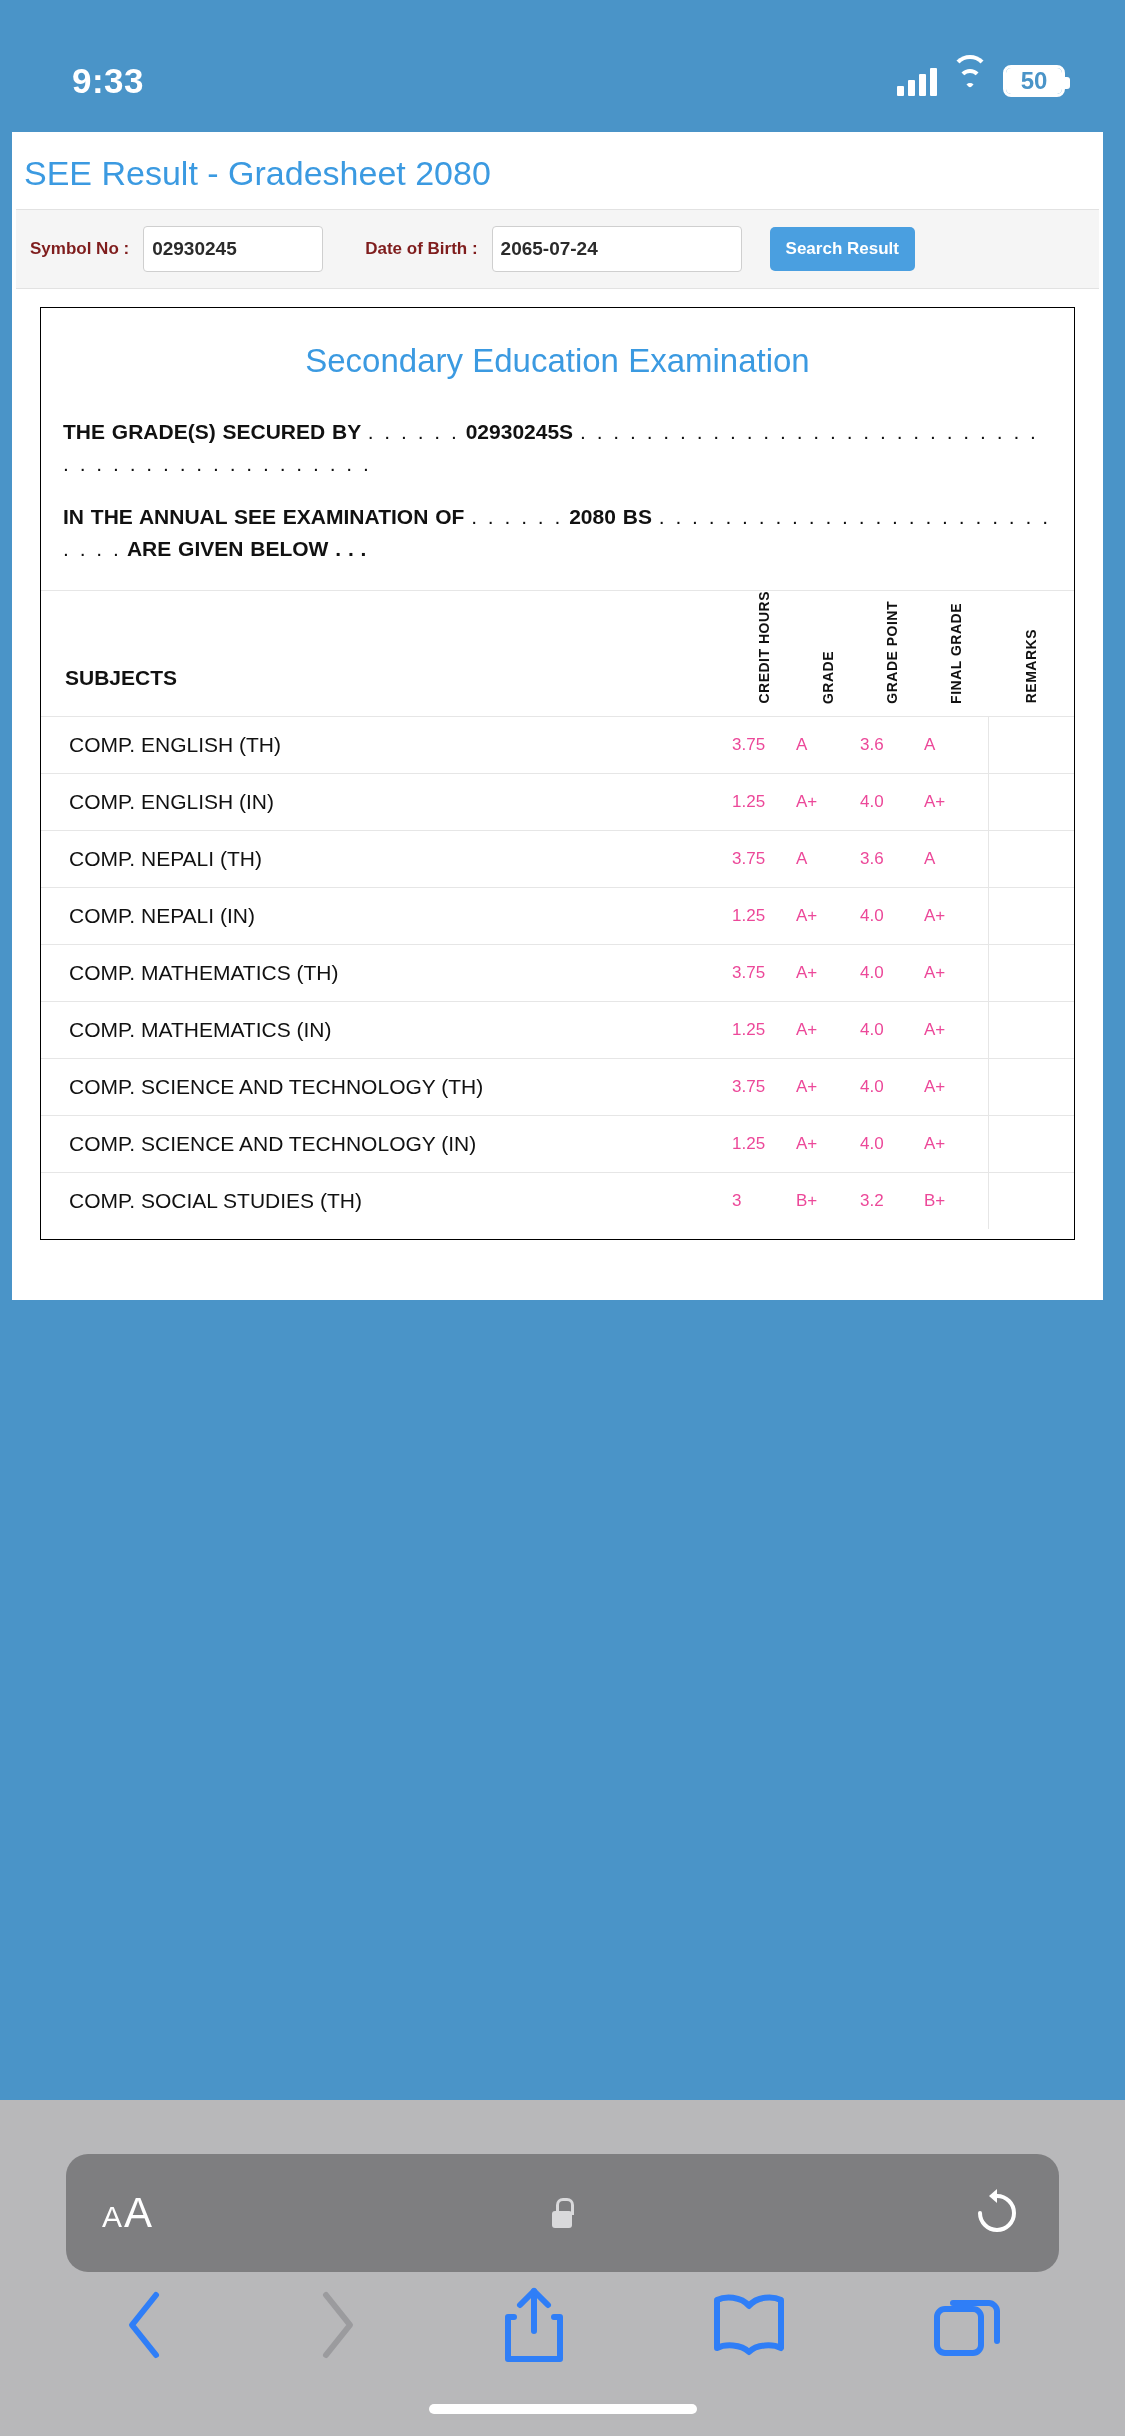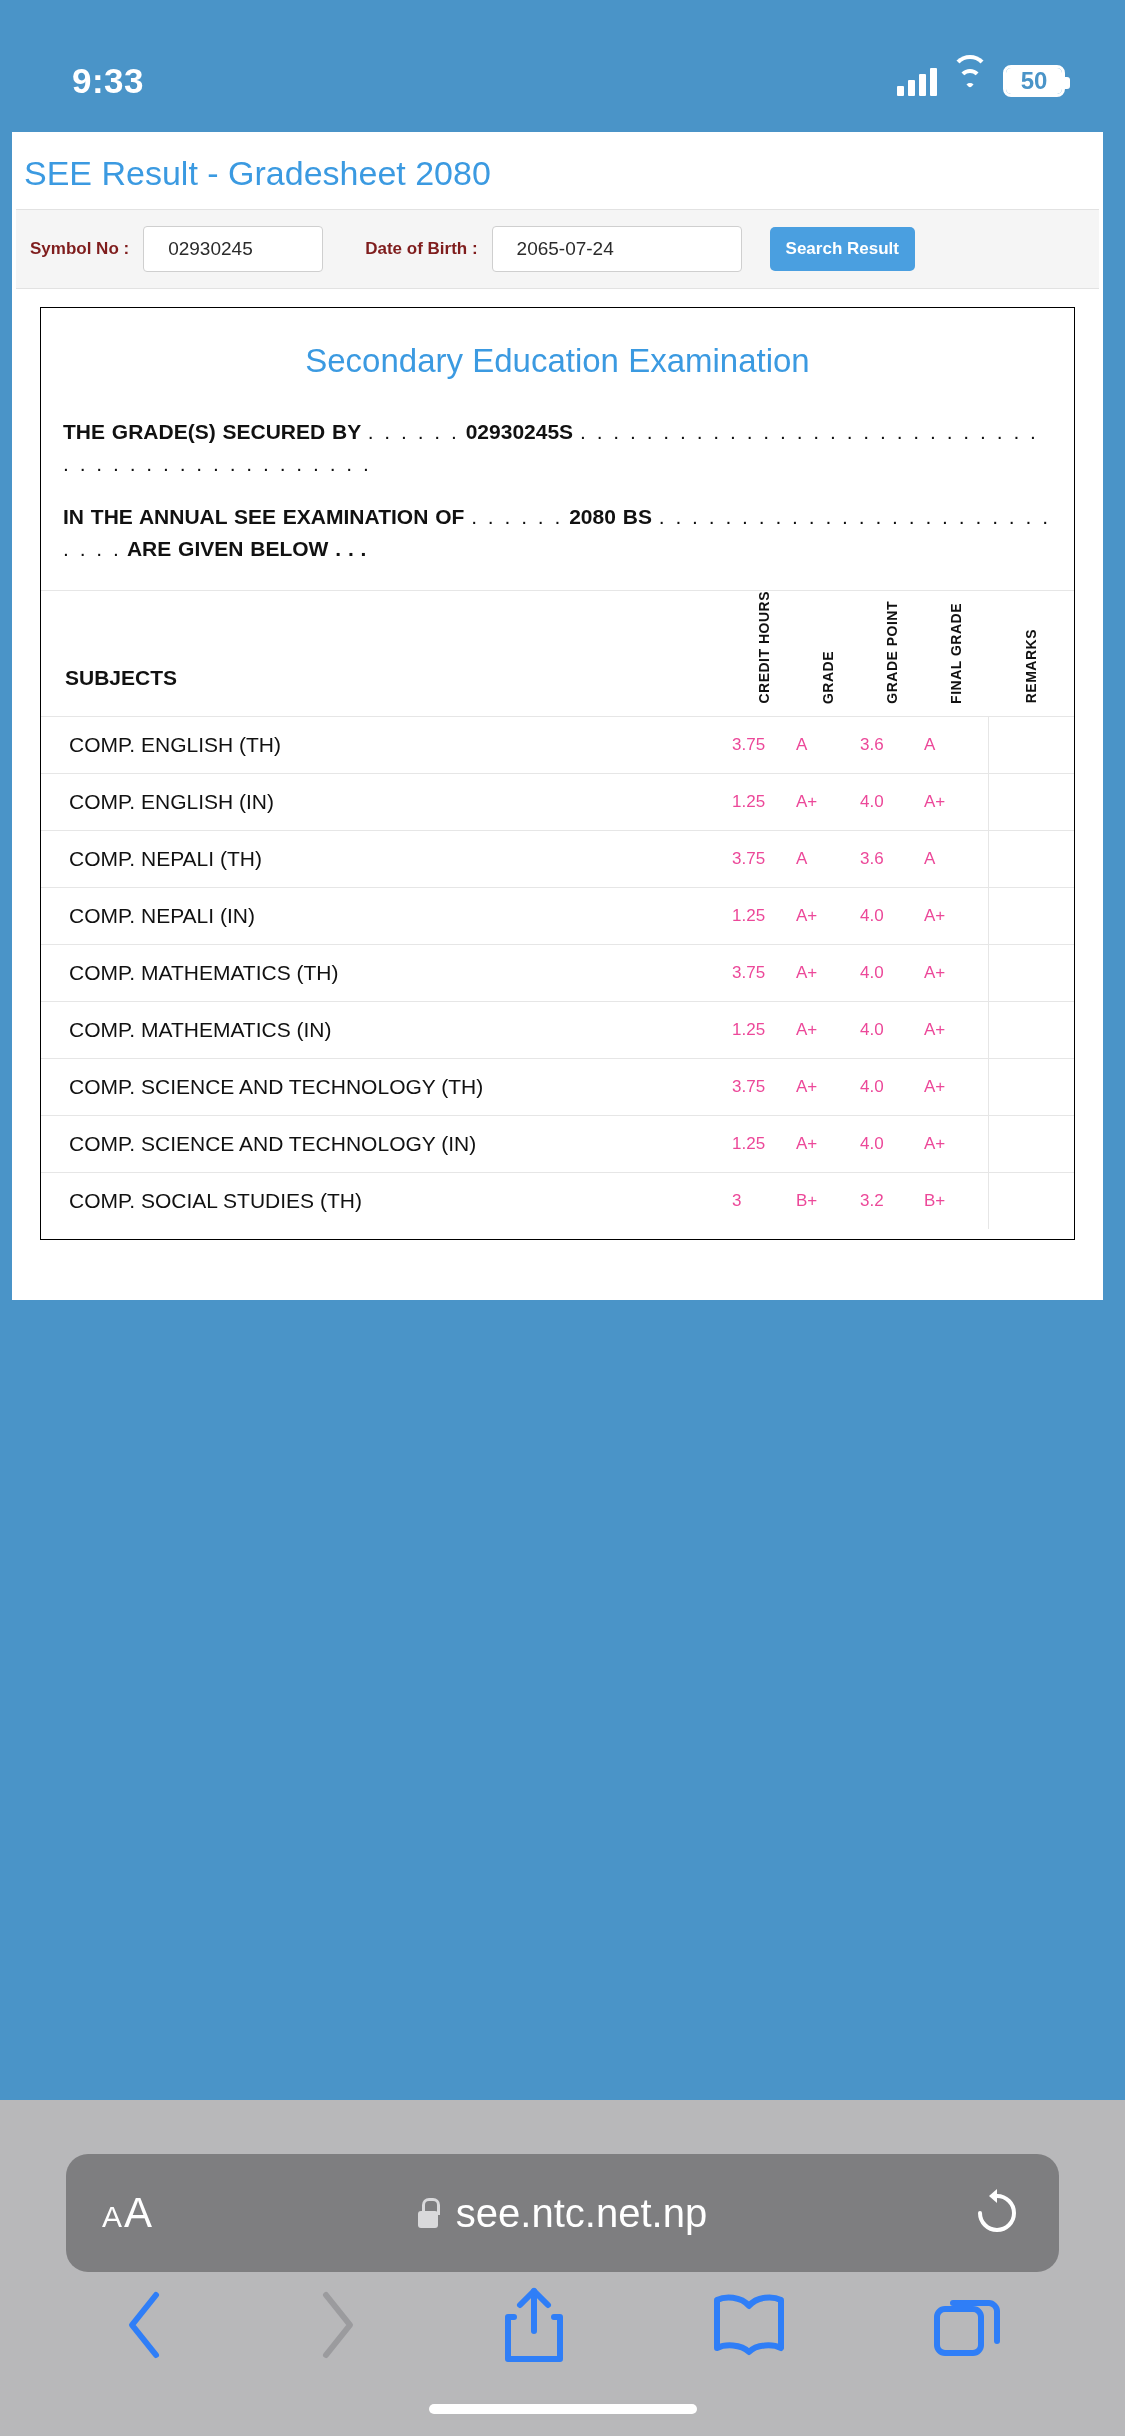--- a/index.html
+++ b/index.html
@@ -59,22 +59,22 @@
     color: #3b9ae1; font-size: 34px; padding: 22px 0 16px 12px;
   }
   .searchbar {
     background: #f5f5f5; border-top: 1px solid #e2e2e2; border-bottom: 1px solid #e2e2e2;
     display: flex; align-items: center; padding: 16px 14px; gap: 14px;
     margin: 0 4px;
   }
   .lbl { font-size: 17px; font-weight: 700; color: #7f1d1d; white-space: nowrap; }
   .txtinput {
     background: #ffffff; border: 1px solid #cfcfcf; border-radius: 4px;
-    height: 46px; font-size: 19px; color: #2b2b2b; padding: 0 24px;
-    display: flex; align-items: center;
+    height: 46px; font-size: 19px; color: #2b2b2b; padding: 0 8px;
+    display: flex; align-items: center; font-weight: bold;
   }
   .inp-symbol { width: 180px; }
   .inp-dob { width: 250px; }
   .btn-search {
     background: #4a9fe0; color: #ffffff; font-size: 17px; font-weight: 700;
     border: none; border-radius: 5px; padding: 12px 16px; margin-left: 14px;
     white-space: nowrap;
   }
 
   .sheet {
@@ -320,21 +320,20 @@
     <div class="chrome-bg"></div>
 
     <div class="toolbar-wrap">
       <div class="urlbar">
         <div class="aa">
           <span class="small">A</span>
           <span class="big">A</span>
         </div>
         <div class="url-center">
           <div class="lock"></div>
-          <div class="url-text">see.ntc.net.np</div>
         </div>
         <div class="reload">
           <svg width="52" height="52" viewBox="0 0 52 52">
             <path d="M26 9 A17 17 0 1 1 9 26" fill="none" stroke="#ffffff" stroke-width="4" stroke-linecap="round"></path>
             <path d="M26 2 L26 16 L18 9 Z" fill="#ffffff"></path>
           </svg>
         </div>
       </div>
     </div>
 

